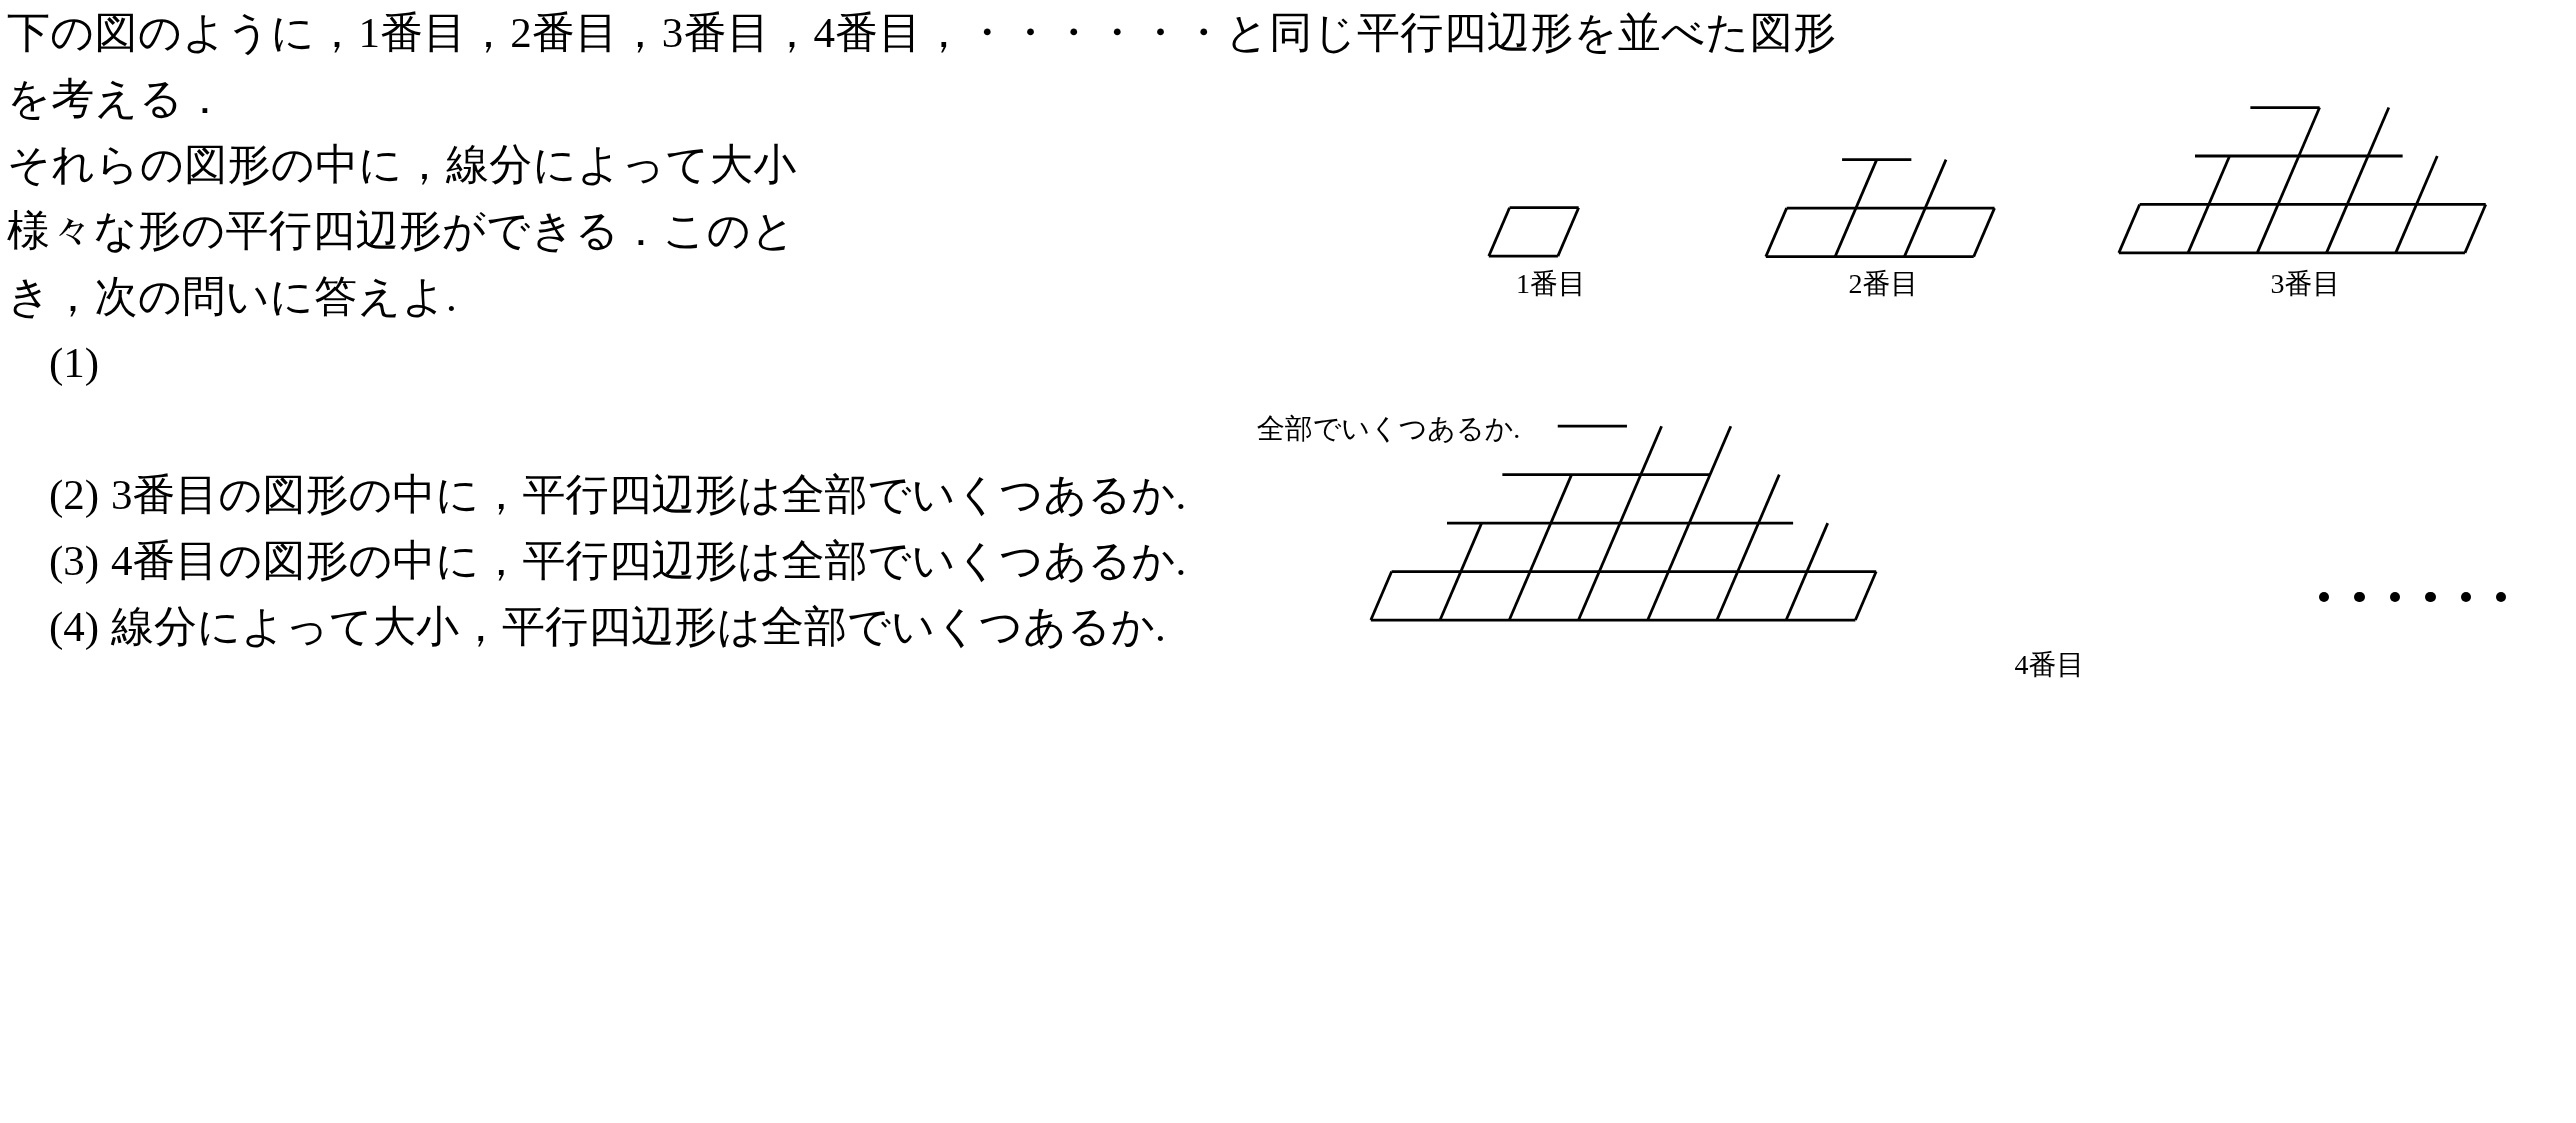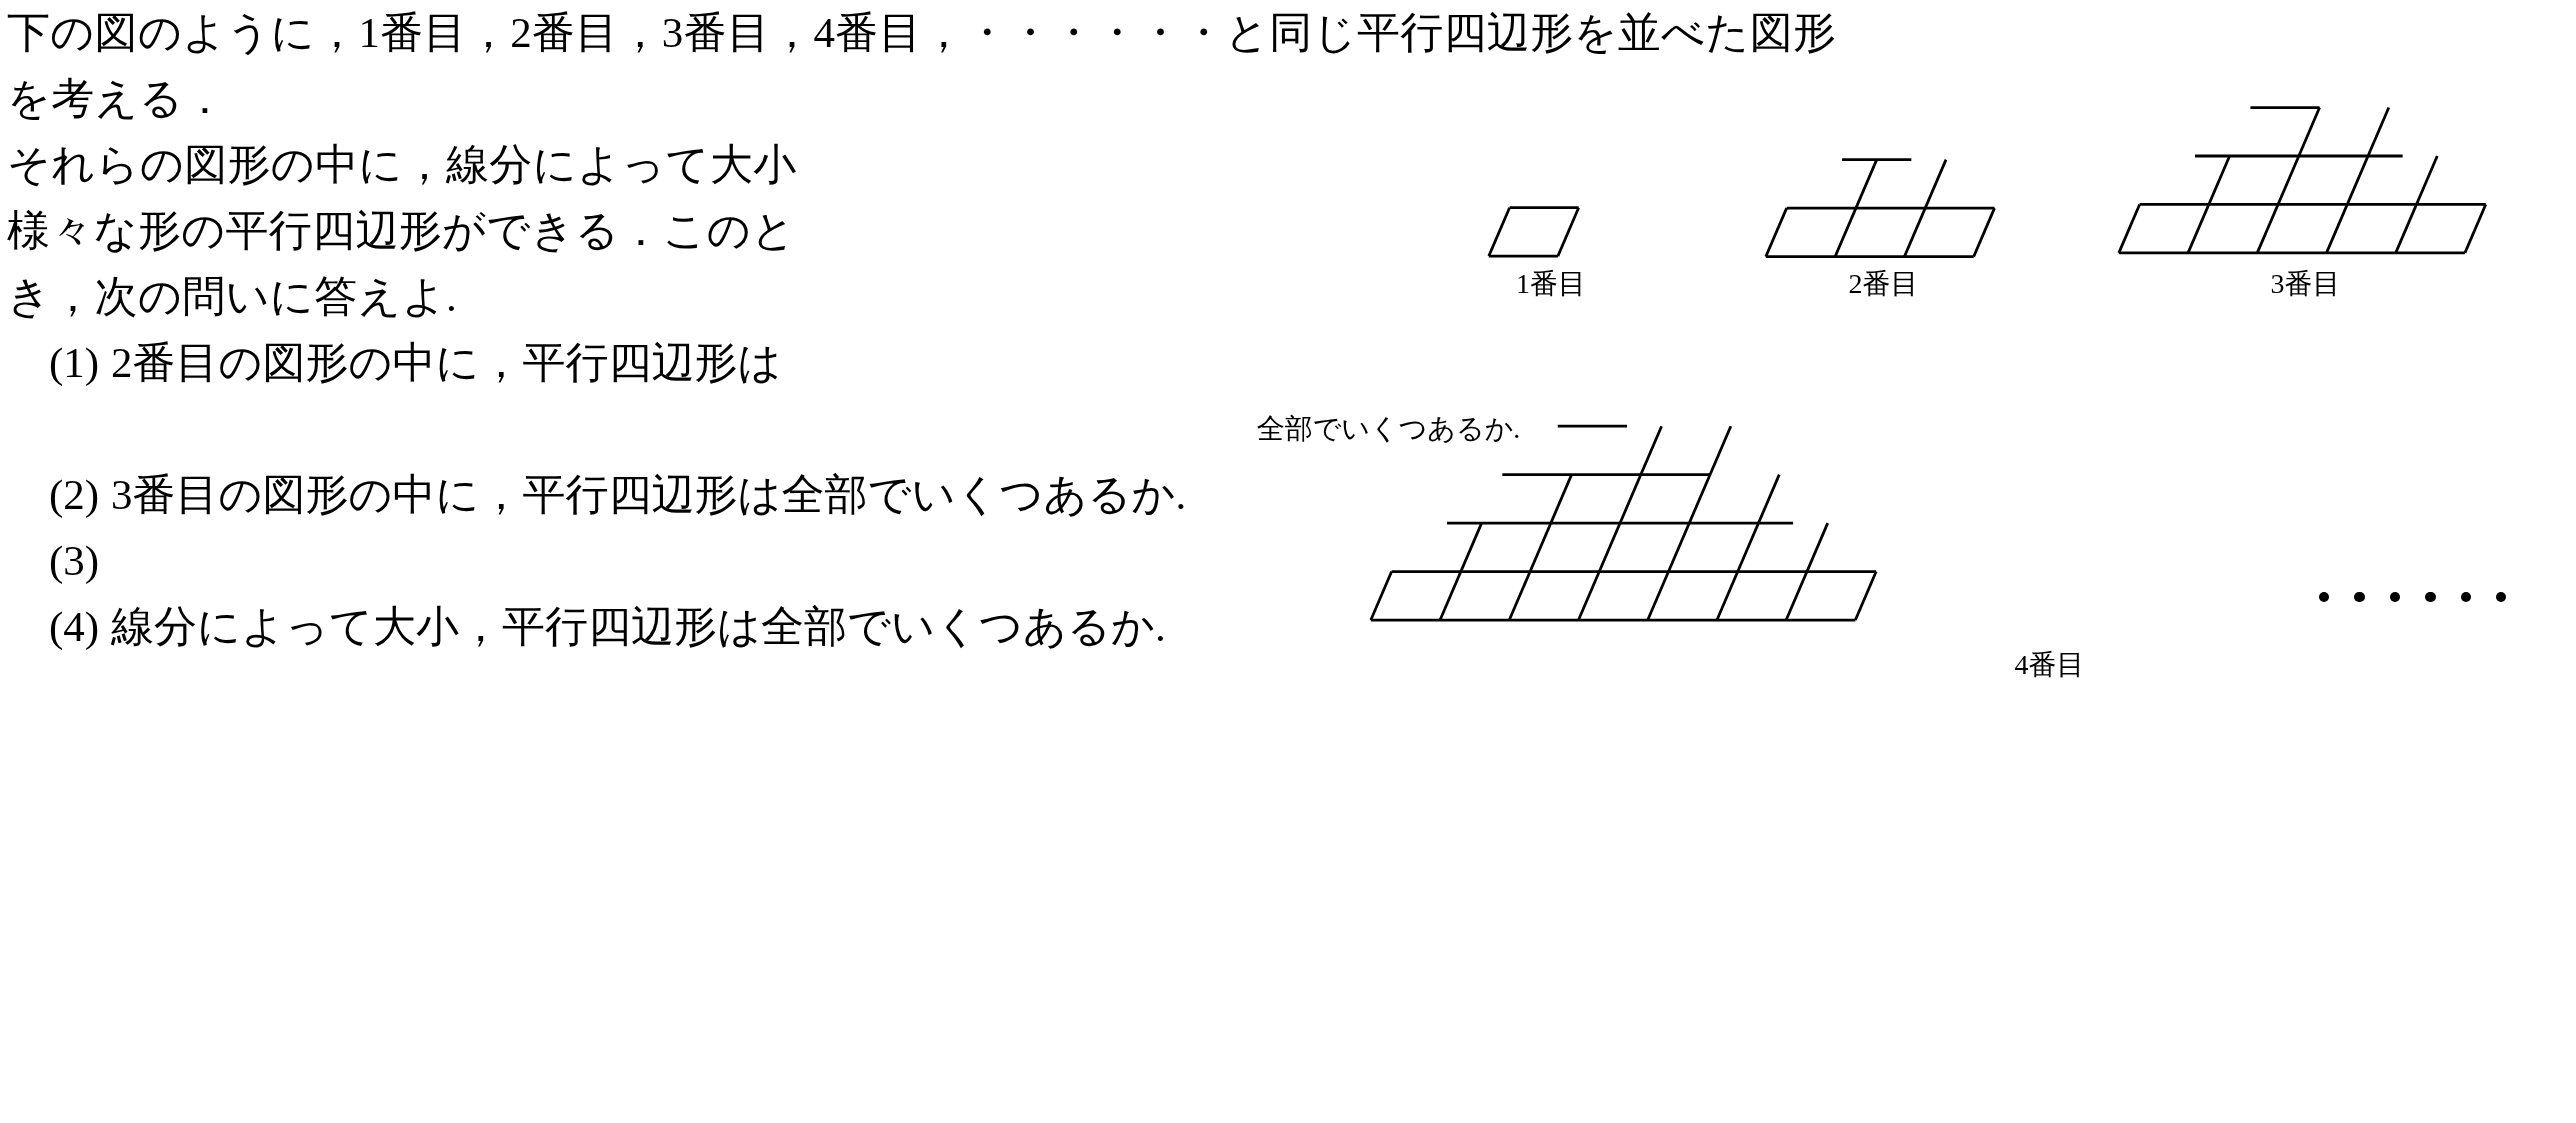--- a/index.html
+++ b/index.html
@@ -130,31 +130,31 @@
     <div class="line line-full">を考える．</div>
 
     <div class="line line-narrow">それらの図形の中に，線分によって大小</div>
 
     <div class="line line-narrow">様々な形の平行四辺形ができる．このと</div>
 
     <div class="line line-narrow">き，次の問いに答えよ.</div>
 
     <div class="item">
       <div class="item-num">(1)</div>
-      <div class="item-body">2番目の図形の中に，平行四辺形は</div>
     </div>
     <div class="sub-line">全部でいくつあるか.</div>
 
     <div class="item">
       <div class="item-num">(2)</div>
       <div class="item-body">3番目の図形の中に，平行四辺形は全部でいくつあるか.</div>
     </div>
 
     <div class="item">
       <div class="item-num">(3)</div>
+      <div class="item-body">4番目の図形の中に，平行四辺形は全部でいくつあるか.</div>
     </div>
 
     <div class="item">
       <div class="item-num">(4)</div>
       <div class="item-body">線分によって大小，平行四辺形は全部でいくつあるか.</div>
     </div>
 
   </div>
 
 

